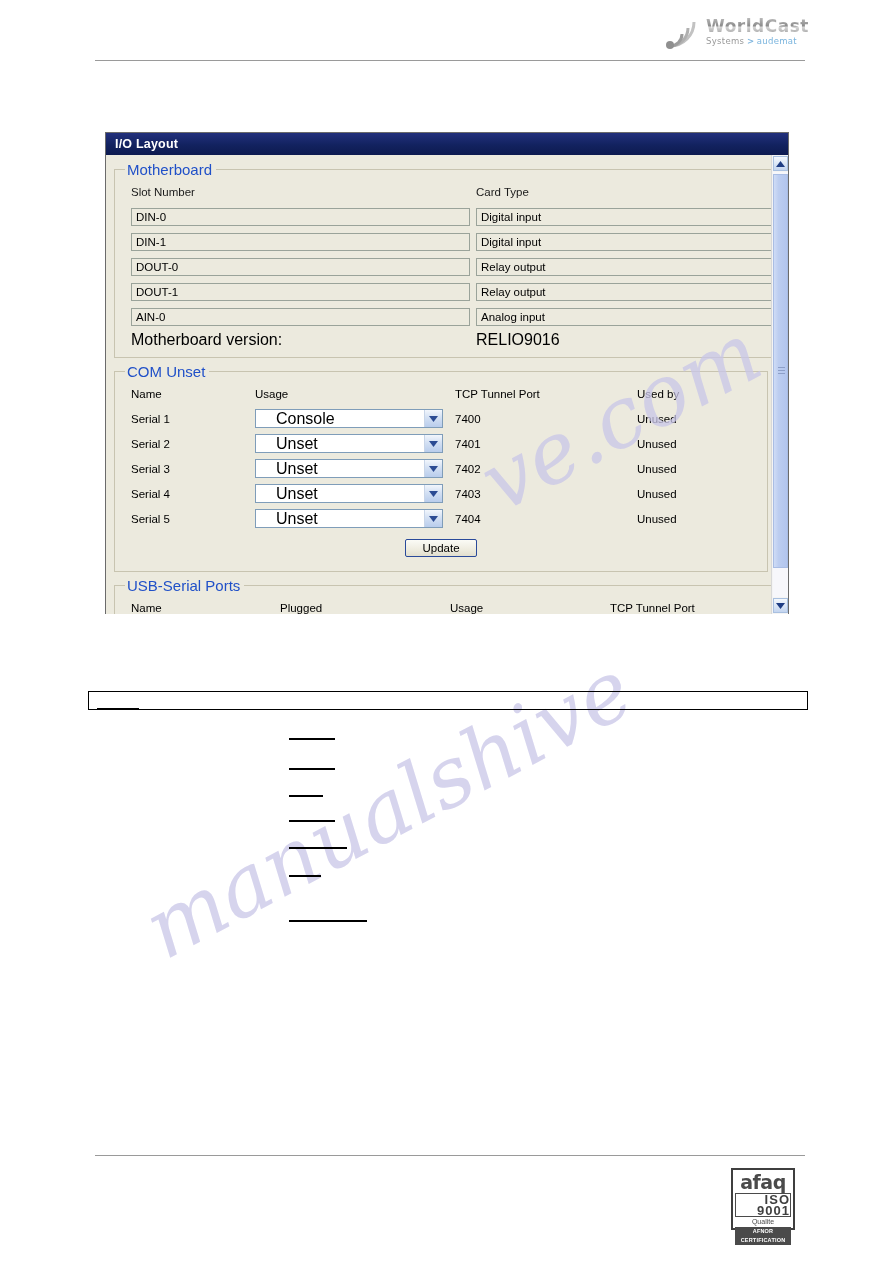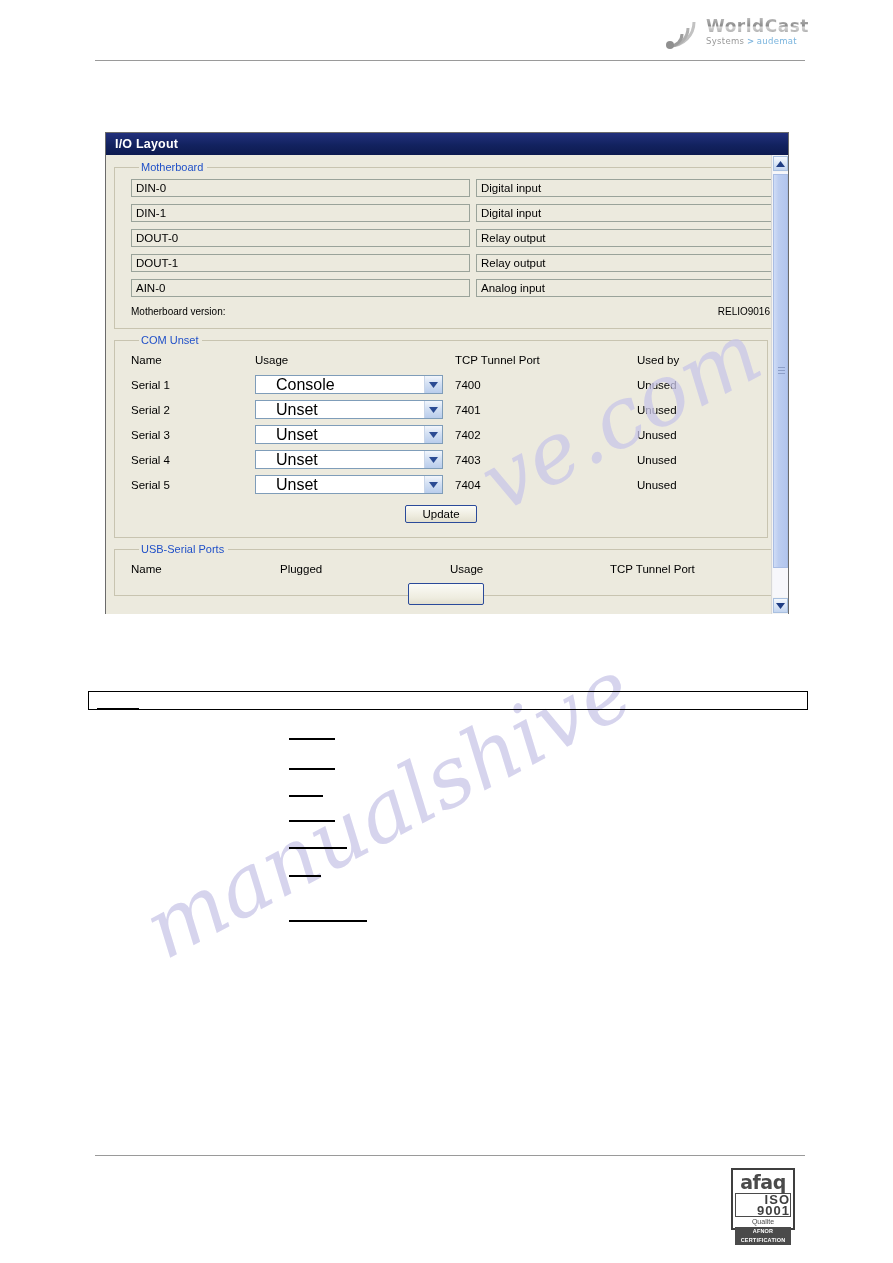--- a/index.html
+++ b/index.html
@@ -114,23 +114,23 @@
 
   
   fieldset.group {
     border: 1px solid #c8c4b0;
     margin: 0 0 5px 0;
     padding: 2px 10px 6px 10px;
     background: #eceade;
   }
   fieldset.group > legend {
     color: #2050c8;
-    font-size: 11px;
+    font-size: 15px;
     padding: 0 4px 0 2px;
-    margin-left: 14px;
+    margin-left: 0;
   }
 
   .row {
     display: flex;
     align-items: center;
   }
   .hdr-row {
     height: 24px;
     font-size: 11.5px;
     color: #1a1a1a;
@@ -148,22 +148,21 @@
     height: 18px;
     padding: 7px 4px;
     box-sizing: border-box;
     outline: none;
   }
   input.f-slot { width: 339px; }
   input.f-card { width: 297px; }
 
   .mb-version-row {
     height: 22px;
-    font-size: 10px;
-    justify-content: space-between;
+    font-size: 16px;
   }
   .mb-ver-label { width: 345px; padding-left: 6px; box-sizing: border-box; }
   .mb-ver-value { padding-left: 6px; }
 
   
   .com-hdr { height: 24px; font-size: 11.5px; }
   .cc-name  { width: 130px; padding-left: 6px; box-sizing: border-box; }
   .cc-usage { width: 200px; box-sizing: border-box; }
   .cc-tcp   { width: 182px; box-sizing: border-box; }
   .cc-used  { width: 120px; box-sizing: border-box; }
@@ -399,20 +398,24 @@
     <span id="window-title">I/O Layout</span>
   </div>
 
   <div id="window-body">
 
     <div id="content-area">
 
       <fieldset class="group">
         <legend>Motherboard</legend>
 
+        <div class="row hdr-row">
+          <div class="col-slot">Slot Number</div>
+          <div class="col-card">Card Type</div>
+        </div>
 
         <div class="row io-row">
           <div class="col-slot">
             <input class="ro-field f-slot" type="text" readonly="" value="DIN-0" style="">
           </div>
           <div class="col-card">
             <input class="ro-field f-card" type="text" readonly="" value="Digital input" style="">
           </div>
         </div>
 

